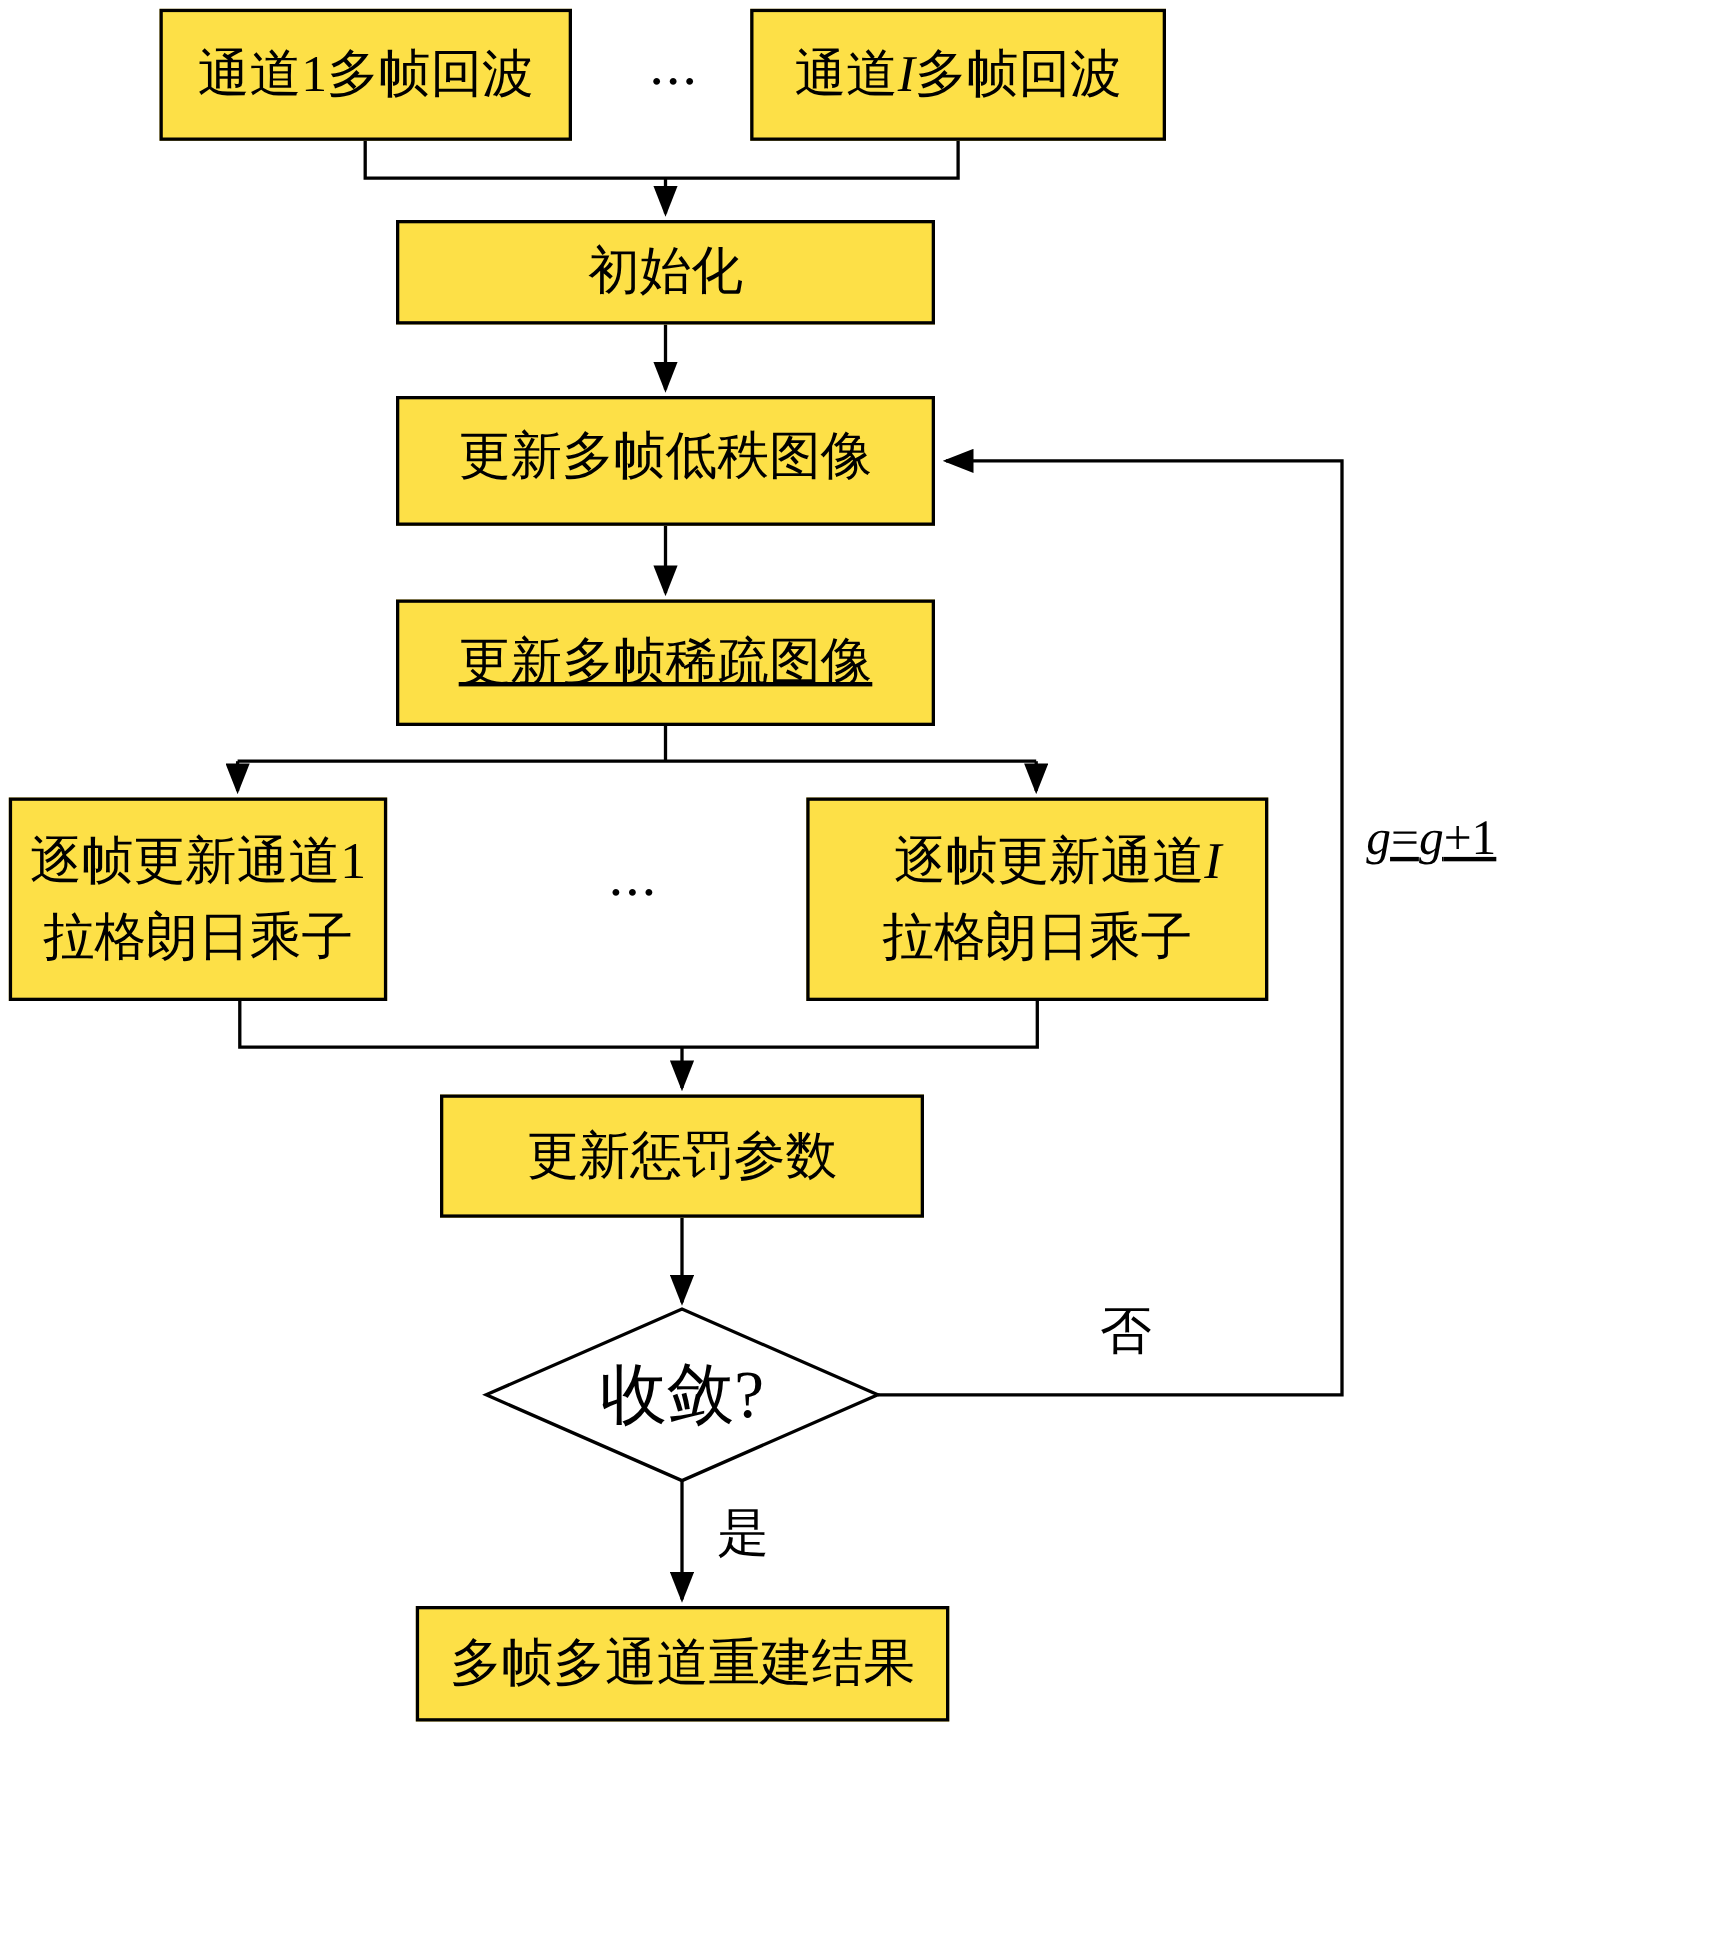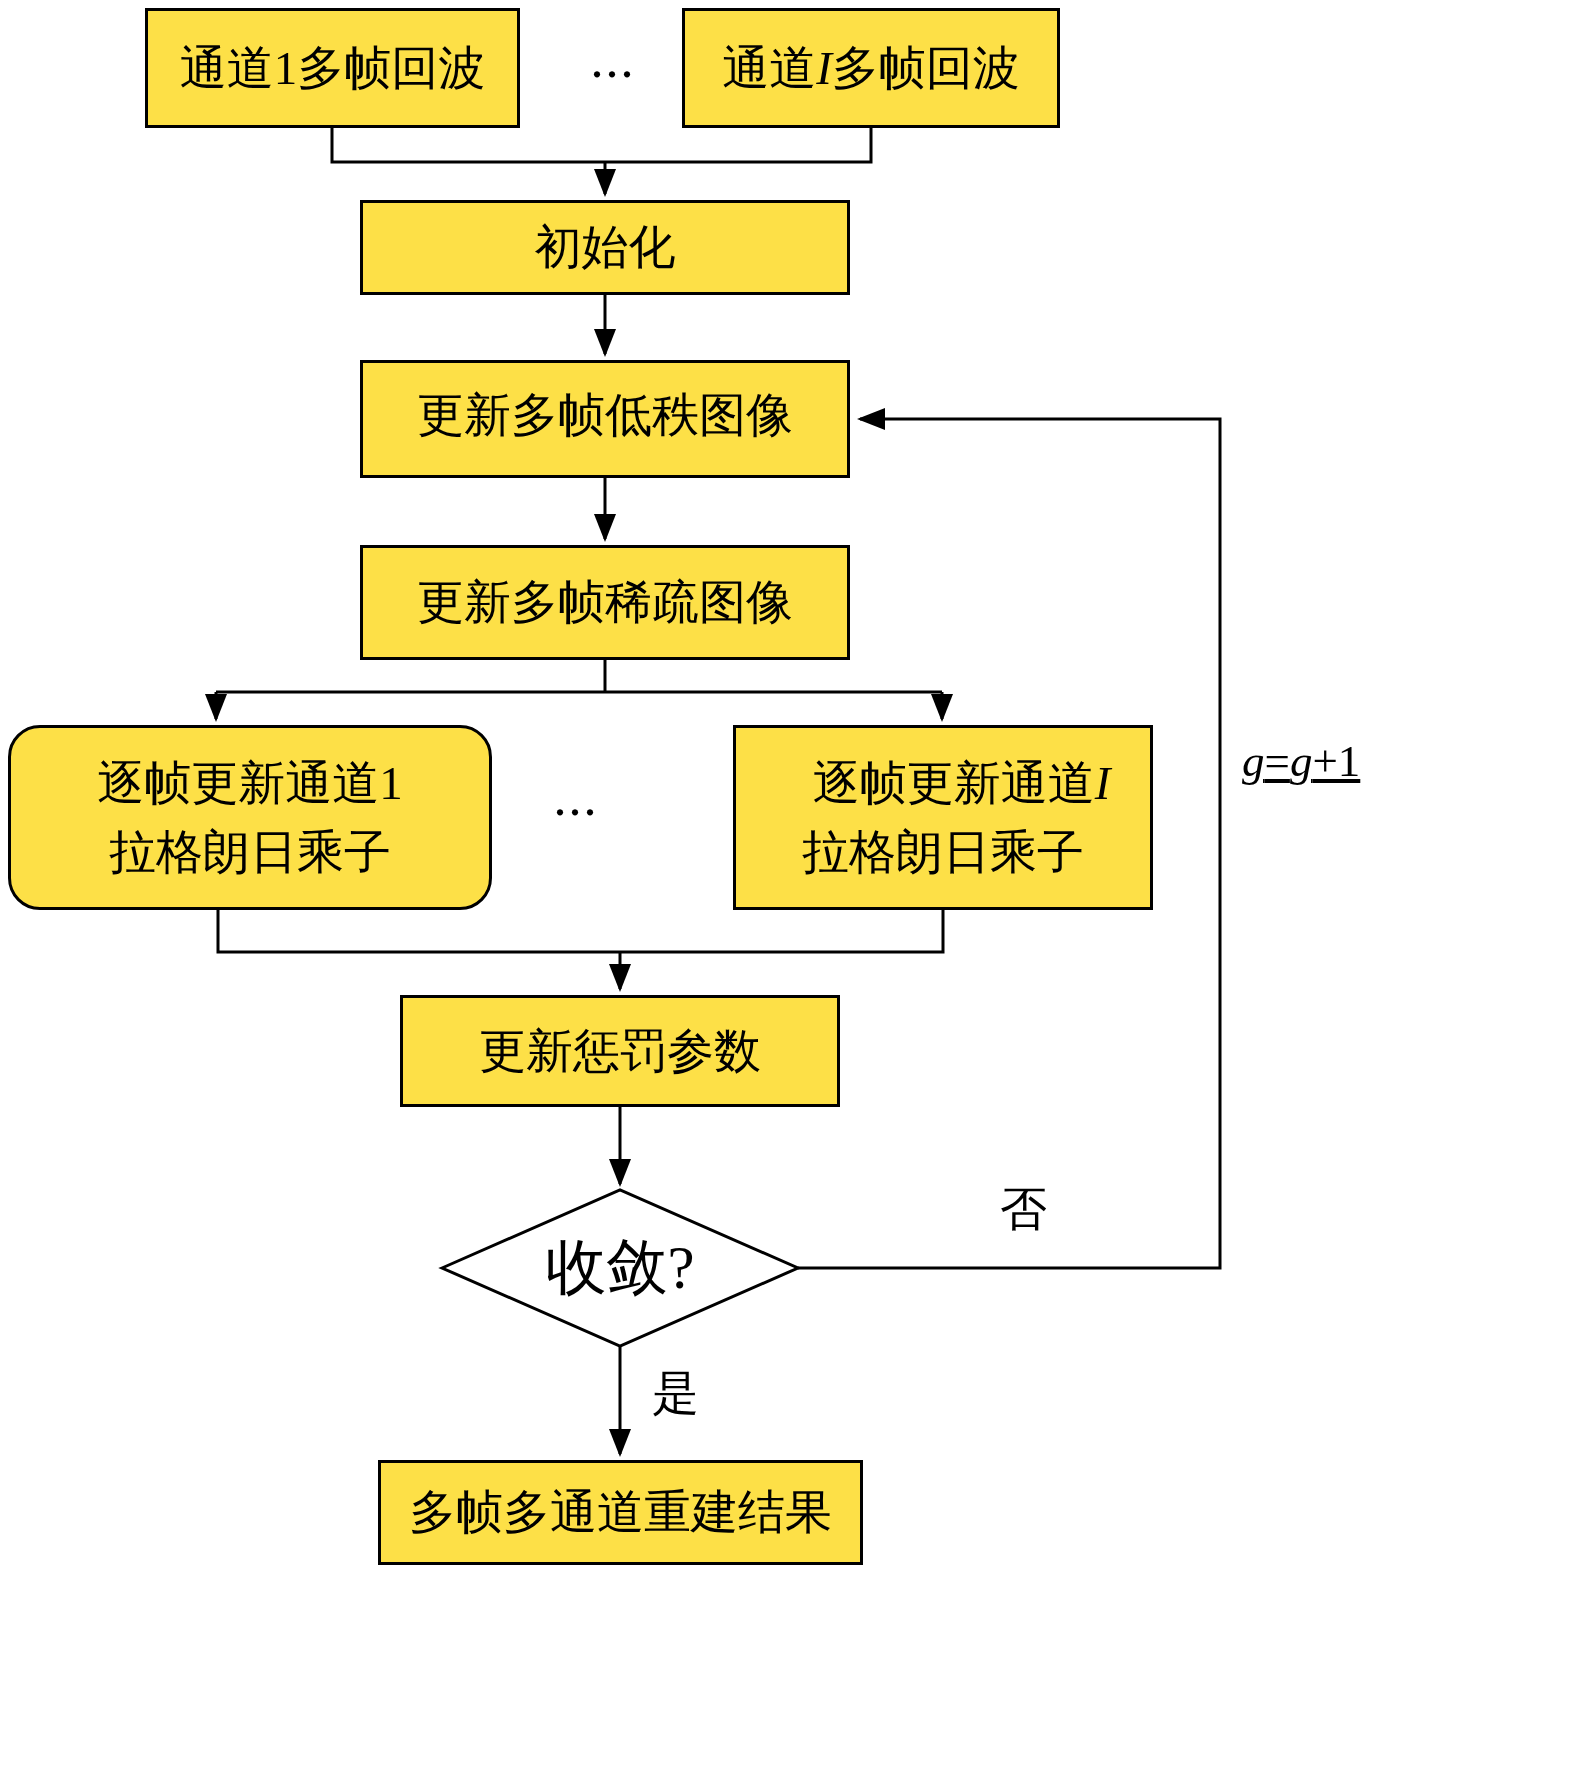--- a/index.html
+++ b/index.html
@@ -113,25 +113,25 @@
   <div class="node" style="left:682px; top:8px; width:378px; height:120px;">
     <span>
       <span>通道</span><span class="var-italic">I</span><span>多帧回波</span>
     </span>
   </div>
 
   <div class="node" style="left:360px; top:360px; width:490px; height:118px;font-family:Liberation Mono, monospace;">
     <span>更新多帧低秩图像</span>
   </div>
 
-  <div class="node" style="left:360px; top:545px; width:490px; height:115px;">
+  <div class="node" style="left:360px; top:545px; width:490px; height:115px;text-decoration:underline;">
     <span>更新多帧稀疏图像</span>
   </div>
 
-  <div class="node" style="left:8px; top:725px; width:484px; height:185px;border-radius:32px;">
+  <div class="node" style="left:8px; top:725px; width:344px; height:185px;">
     <span>
       <span style="display:block;">逐帧更新通道1</span>
       <span style="display:block;">拉格朗日乘子</span>
     </span>
   </div>
 
   <div class="dots" style="left:545px; top:768px; width:62px; text-align:center;">...</div>
 
   <div class="node" style="left:733px; top:725px; width:420px; height:185px;">
     <span>

